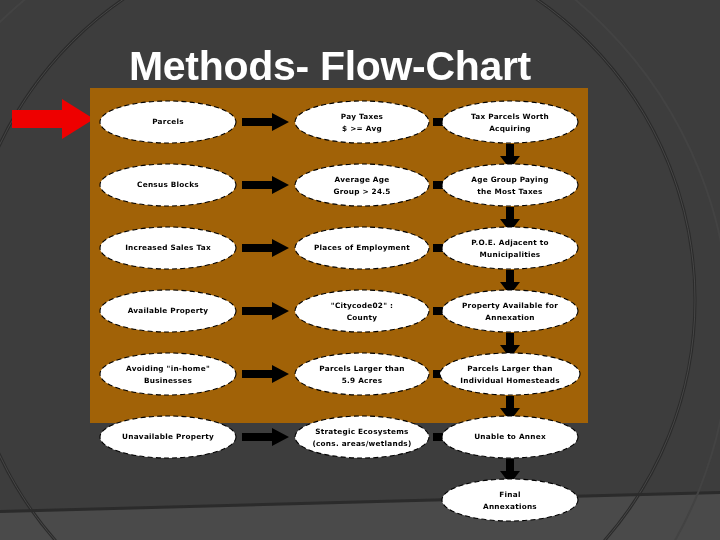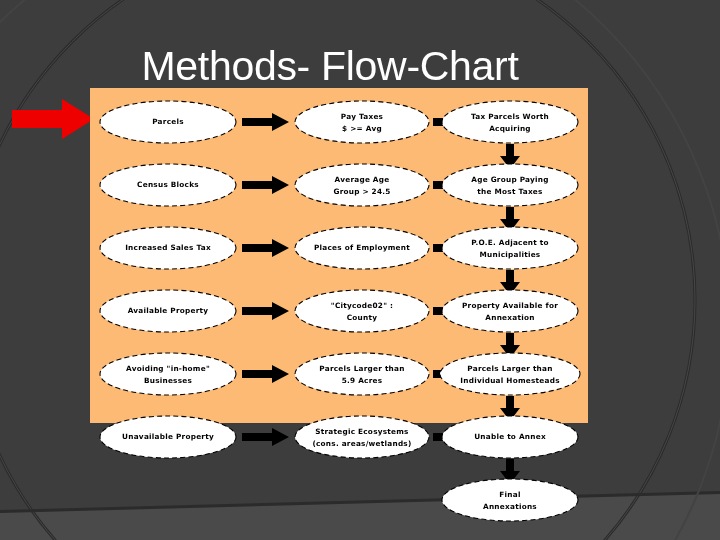--- a/index.html
+++ b/index.html
@@ -30,41 +30,41 @@
   
   #slide-title {
     position: absolute;
     left: 0;
     top: 42px;
     width: 660px;
     text-align: center;
     color: #ffffff;
     font-family: "Liberation Sans", sans-serif;
     font-size: 41px;
-    font-weight: 400;
+    font-weight: 700;
     letter-spacing: -0.3px;
     line-height: 48px;
     white-space: nowrap;
   }
   
   #red-arrow {
     position: absolute;
     left: 10px;
     top: 98px;
     width: 86px;
     height: 42px;
   }
   
   #chart-panel {
     position: absolute;
     left: 90px;
     top: 88px;
     width: 498px;
     height: 335px;
-    background: #fdba74;
+    background: #a16207;
   }
   #chart-svg {
     display: block;
     width: 498px;
     height: 438px;
   }
   .node-ellipse {
     fill: #ffffff;
     stroke: #000000;
     stroke-width: 1.1;

